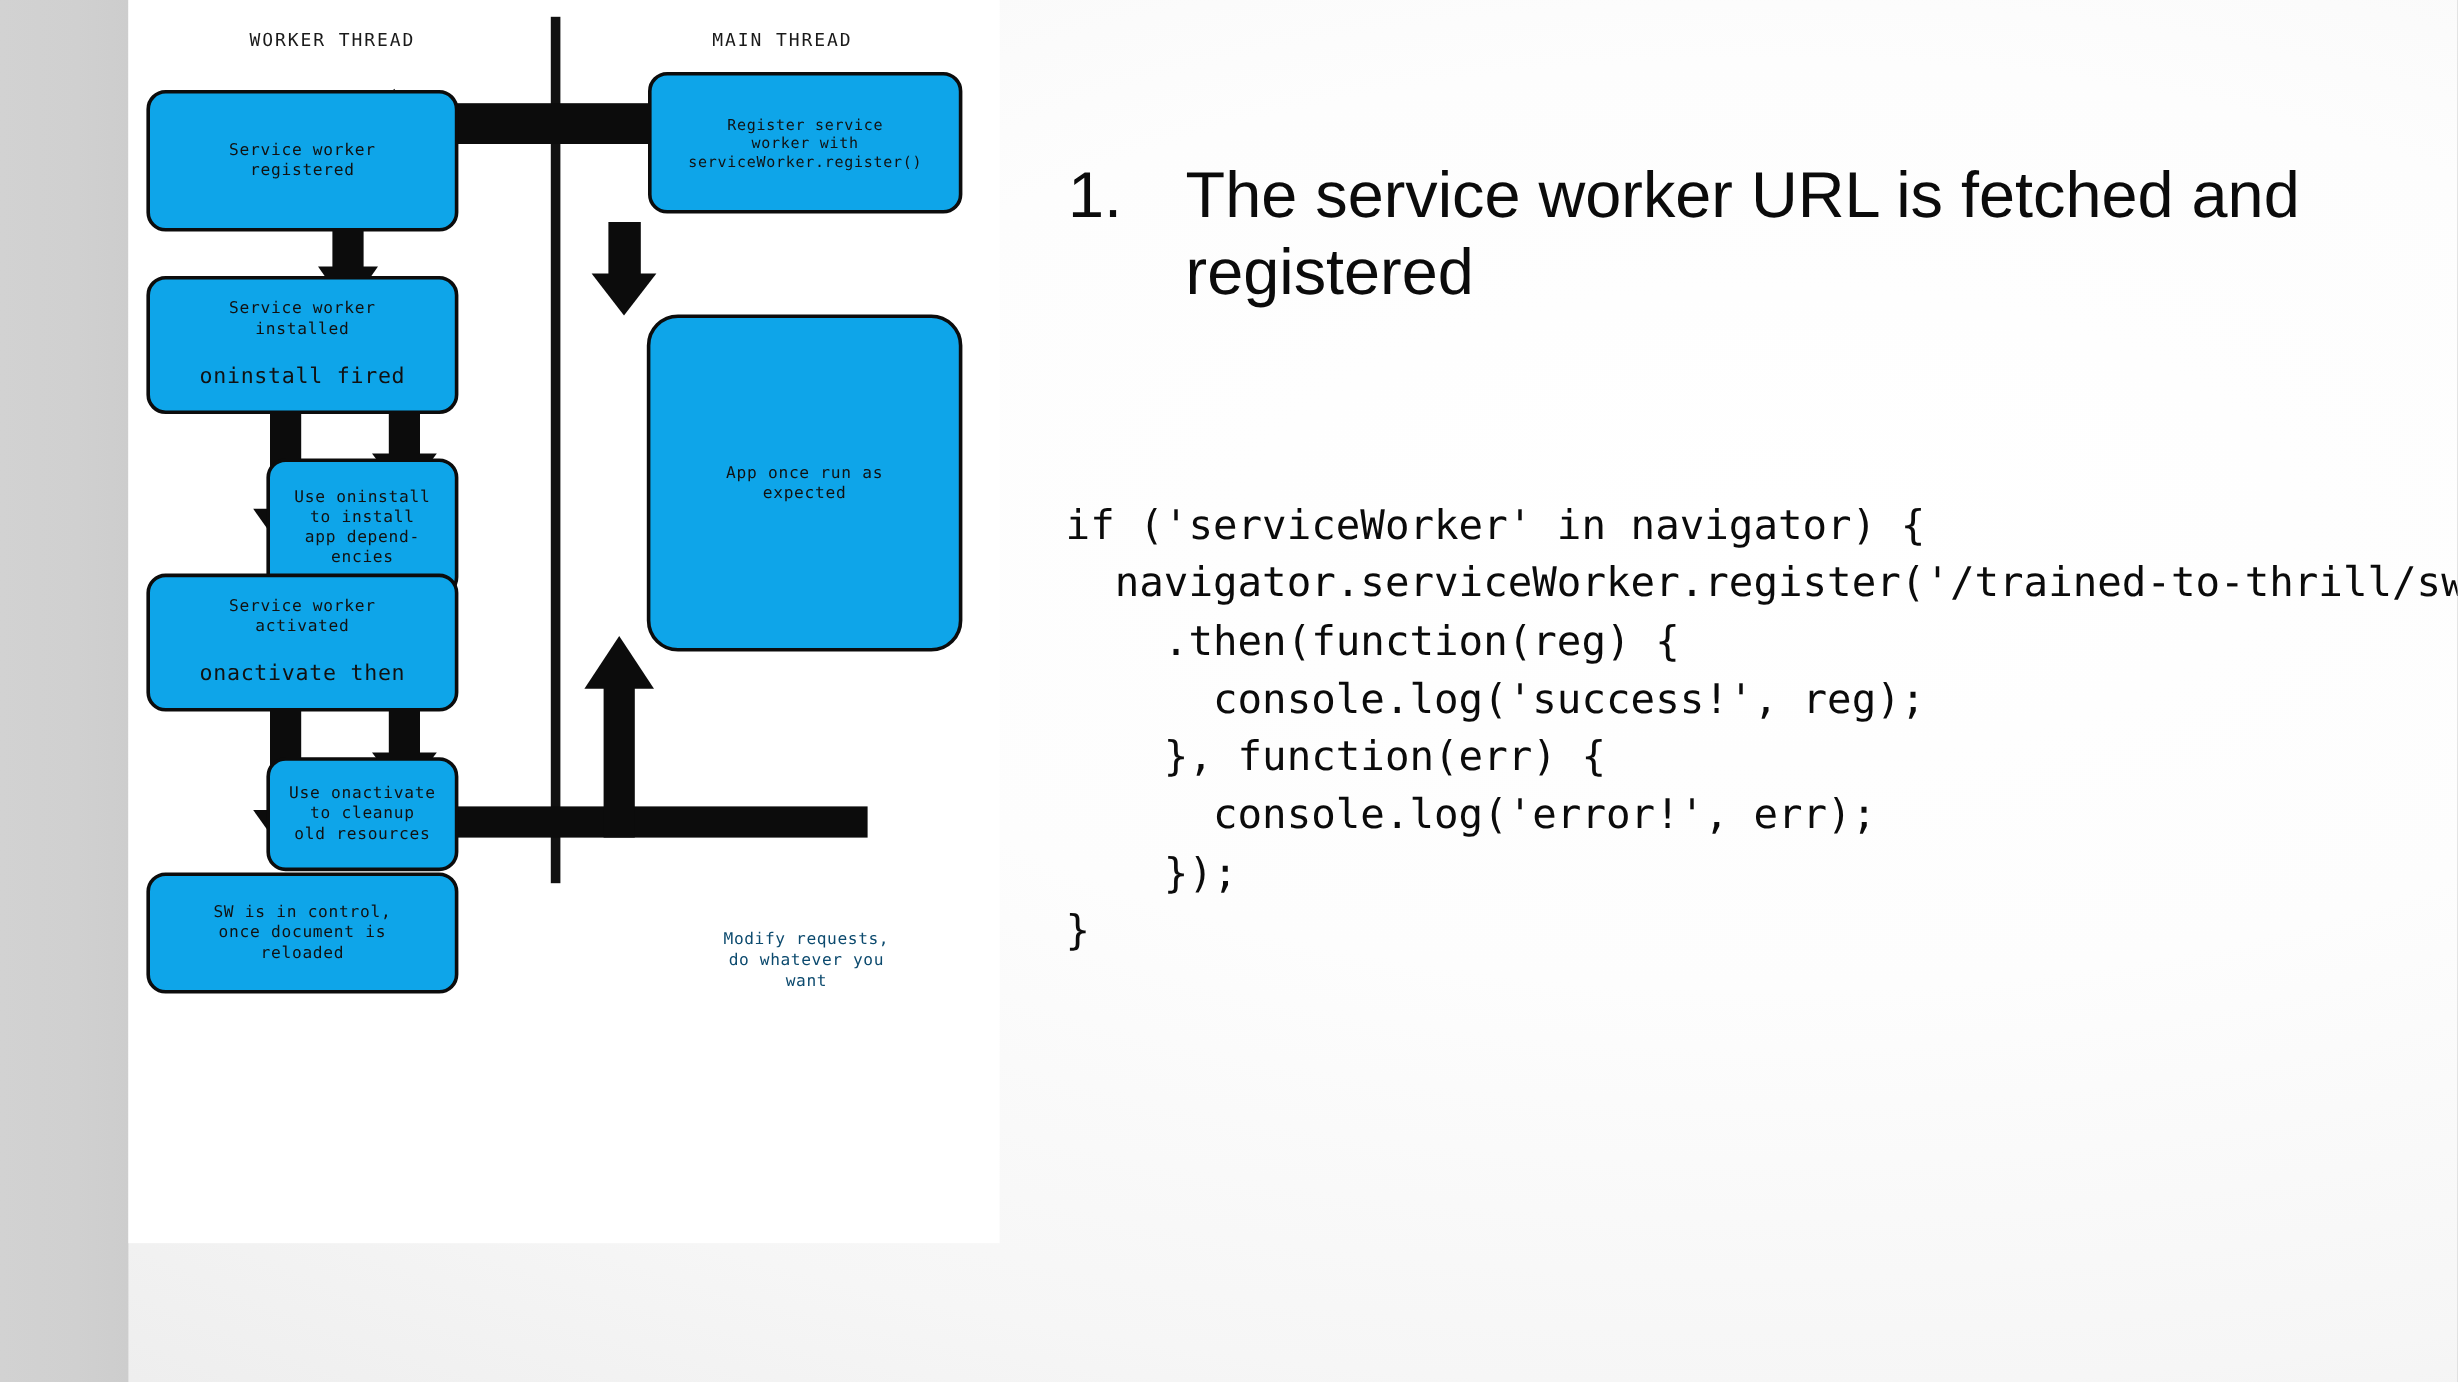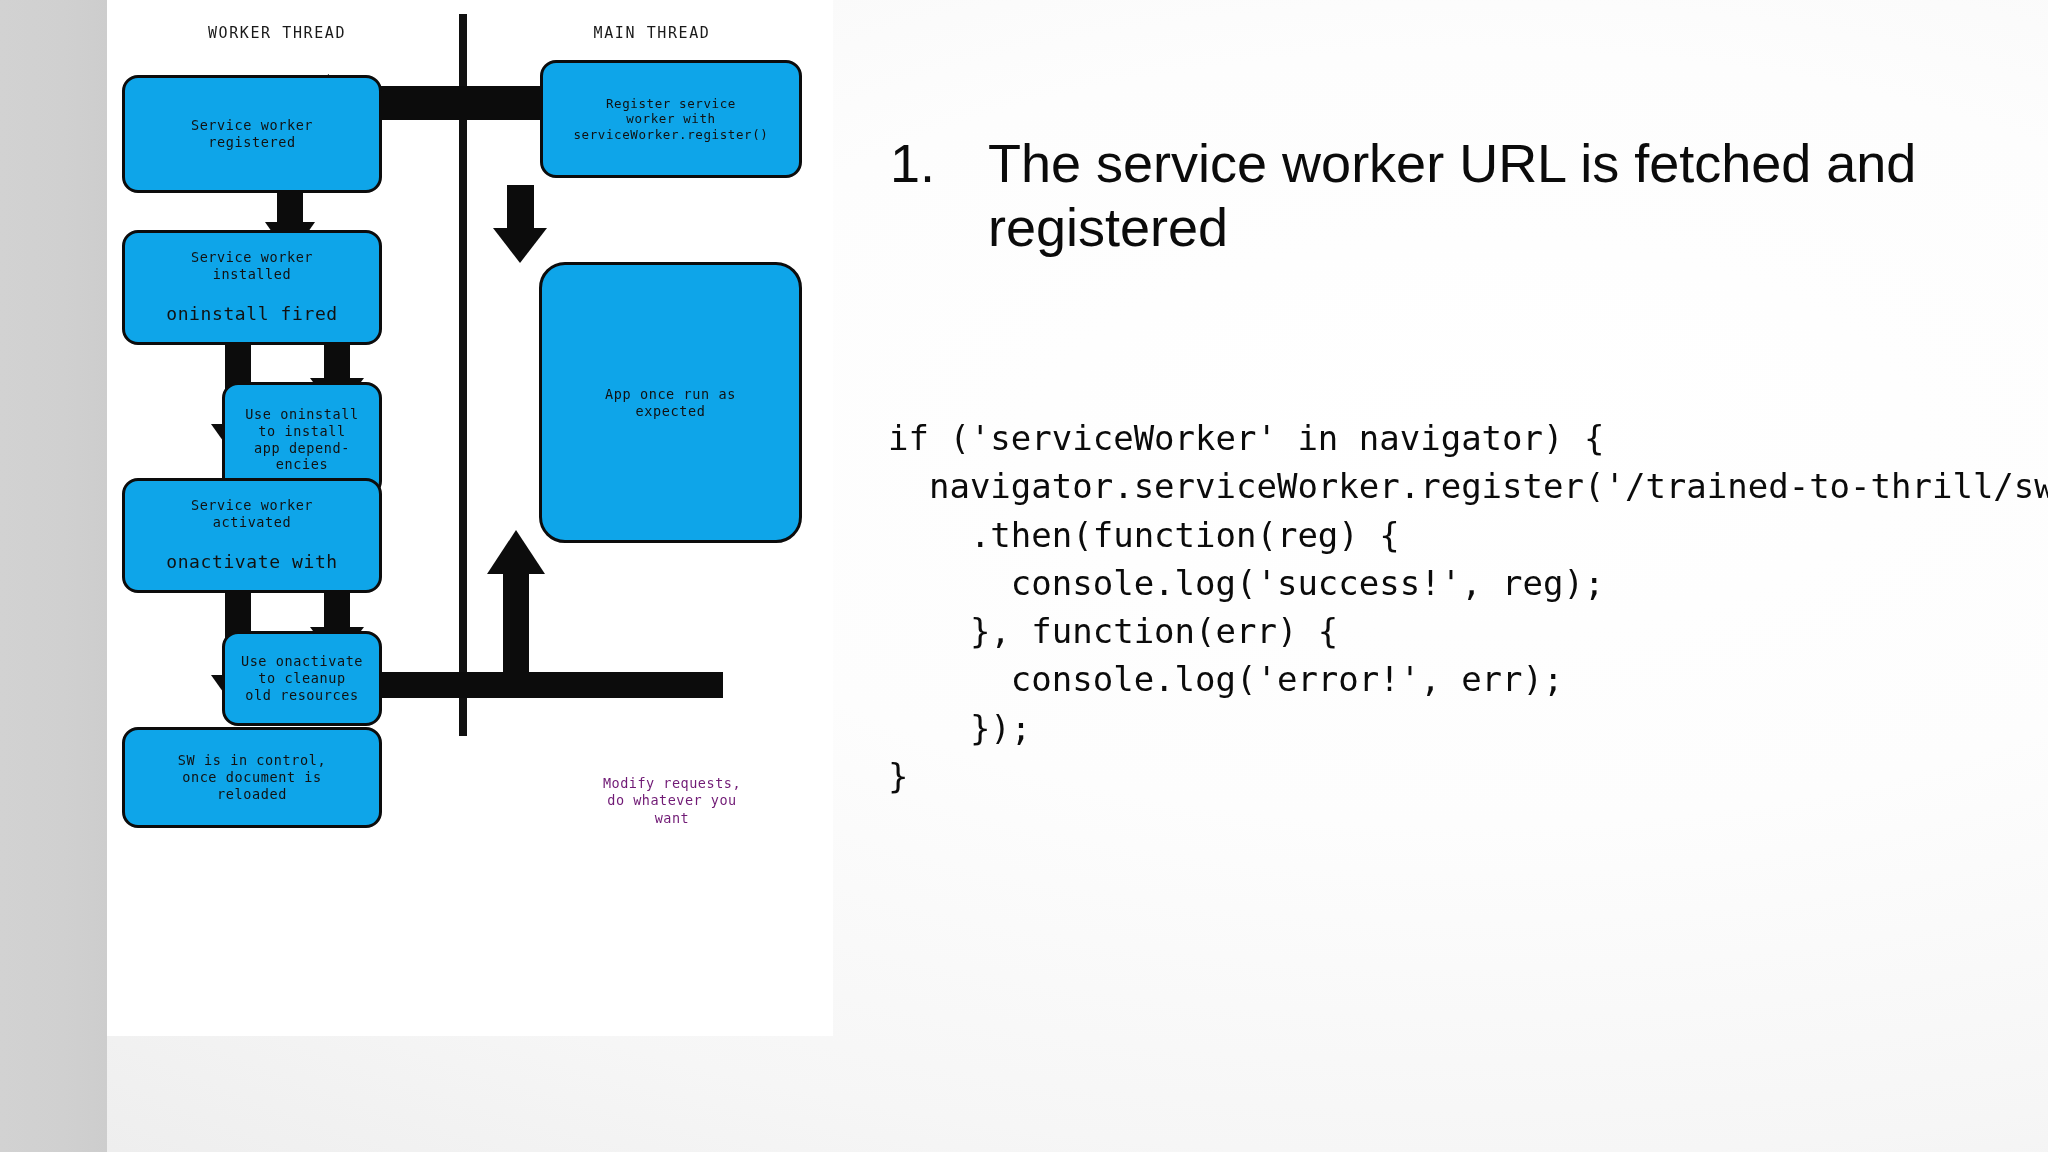--- a/index.html
+++ b/index.html
@@ -45,21 +45,21 @@
     color:#111;
     text-align:center;
     line-height:1.25;
     z-index:3;
   }
   .node .l1{font-size:13.5px;letter-spacing:.6px;}
   .node .l2{font-size:18px;letter-spacing:.6px;margin-top:20px;}
   .note{
     position:absolute;
     font-family:"DejaVu Sans Mono","Liberation Mono",monospace;
-    font-size:13.5px;letter-spacing:.5px;color:#701a75;
+    font-size:13.5px;letter-spacing:.5px;color:#0c4a6e;
     text-align:center;line-height:1.28;white-space:pre-line;
     z-index:4;
   }
   svg.arrows{position:absolute;left:0;top:0;width:726px;height:1152px;z-index:2;}
 
   
   #content{
     position:absolute;left:880px;top:0;width:1130px;height:1152px;
   }
   #bullet{
@@ -148,21 +148,21 @@
       <div class="node" style="left:115px;top:382px;width:160px;height:115px;">
         <div class="l1" style="white-space:pre-line;">Use oninstall
 to install
 app depend-
 encies</div>
       </div>
 
       <div class="node" style="left:15px;top:478px;width:260px;height:115px;">
         <div class="l1" style="white-space:pre-line;">Service worker
 activated</div>
-        <div class="l2">onactivate with</div>
+        <div class="l2">onactivate then</div>
       </div>
 
       <div class="node" style="left:15px;top:727px;width:260px;height:101px;">
         <div class="l1" style="white-space:pre-line;">SW is in control,
 once document is
 reloaded</div>
       </div>
 
       <div class="node" style="left:115px;top:631px;width:160px;height:95px;">
         <div class="l1" style="white-space:pre-line;">Use onactivate

